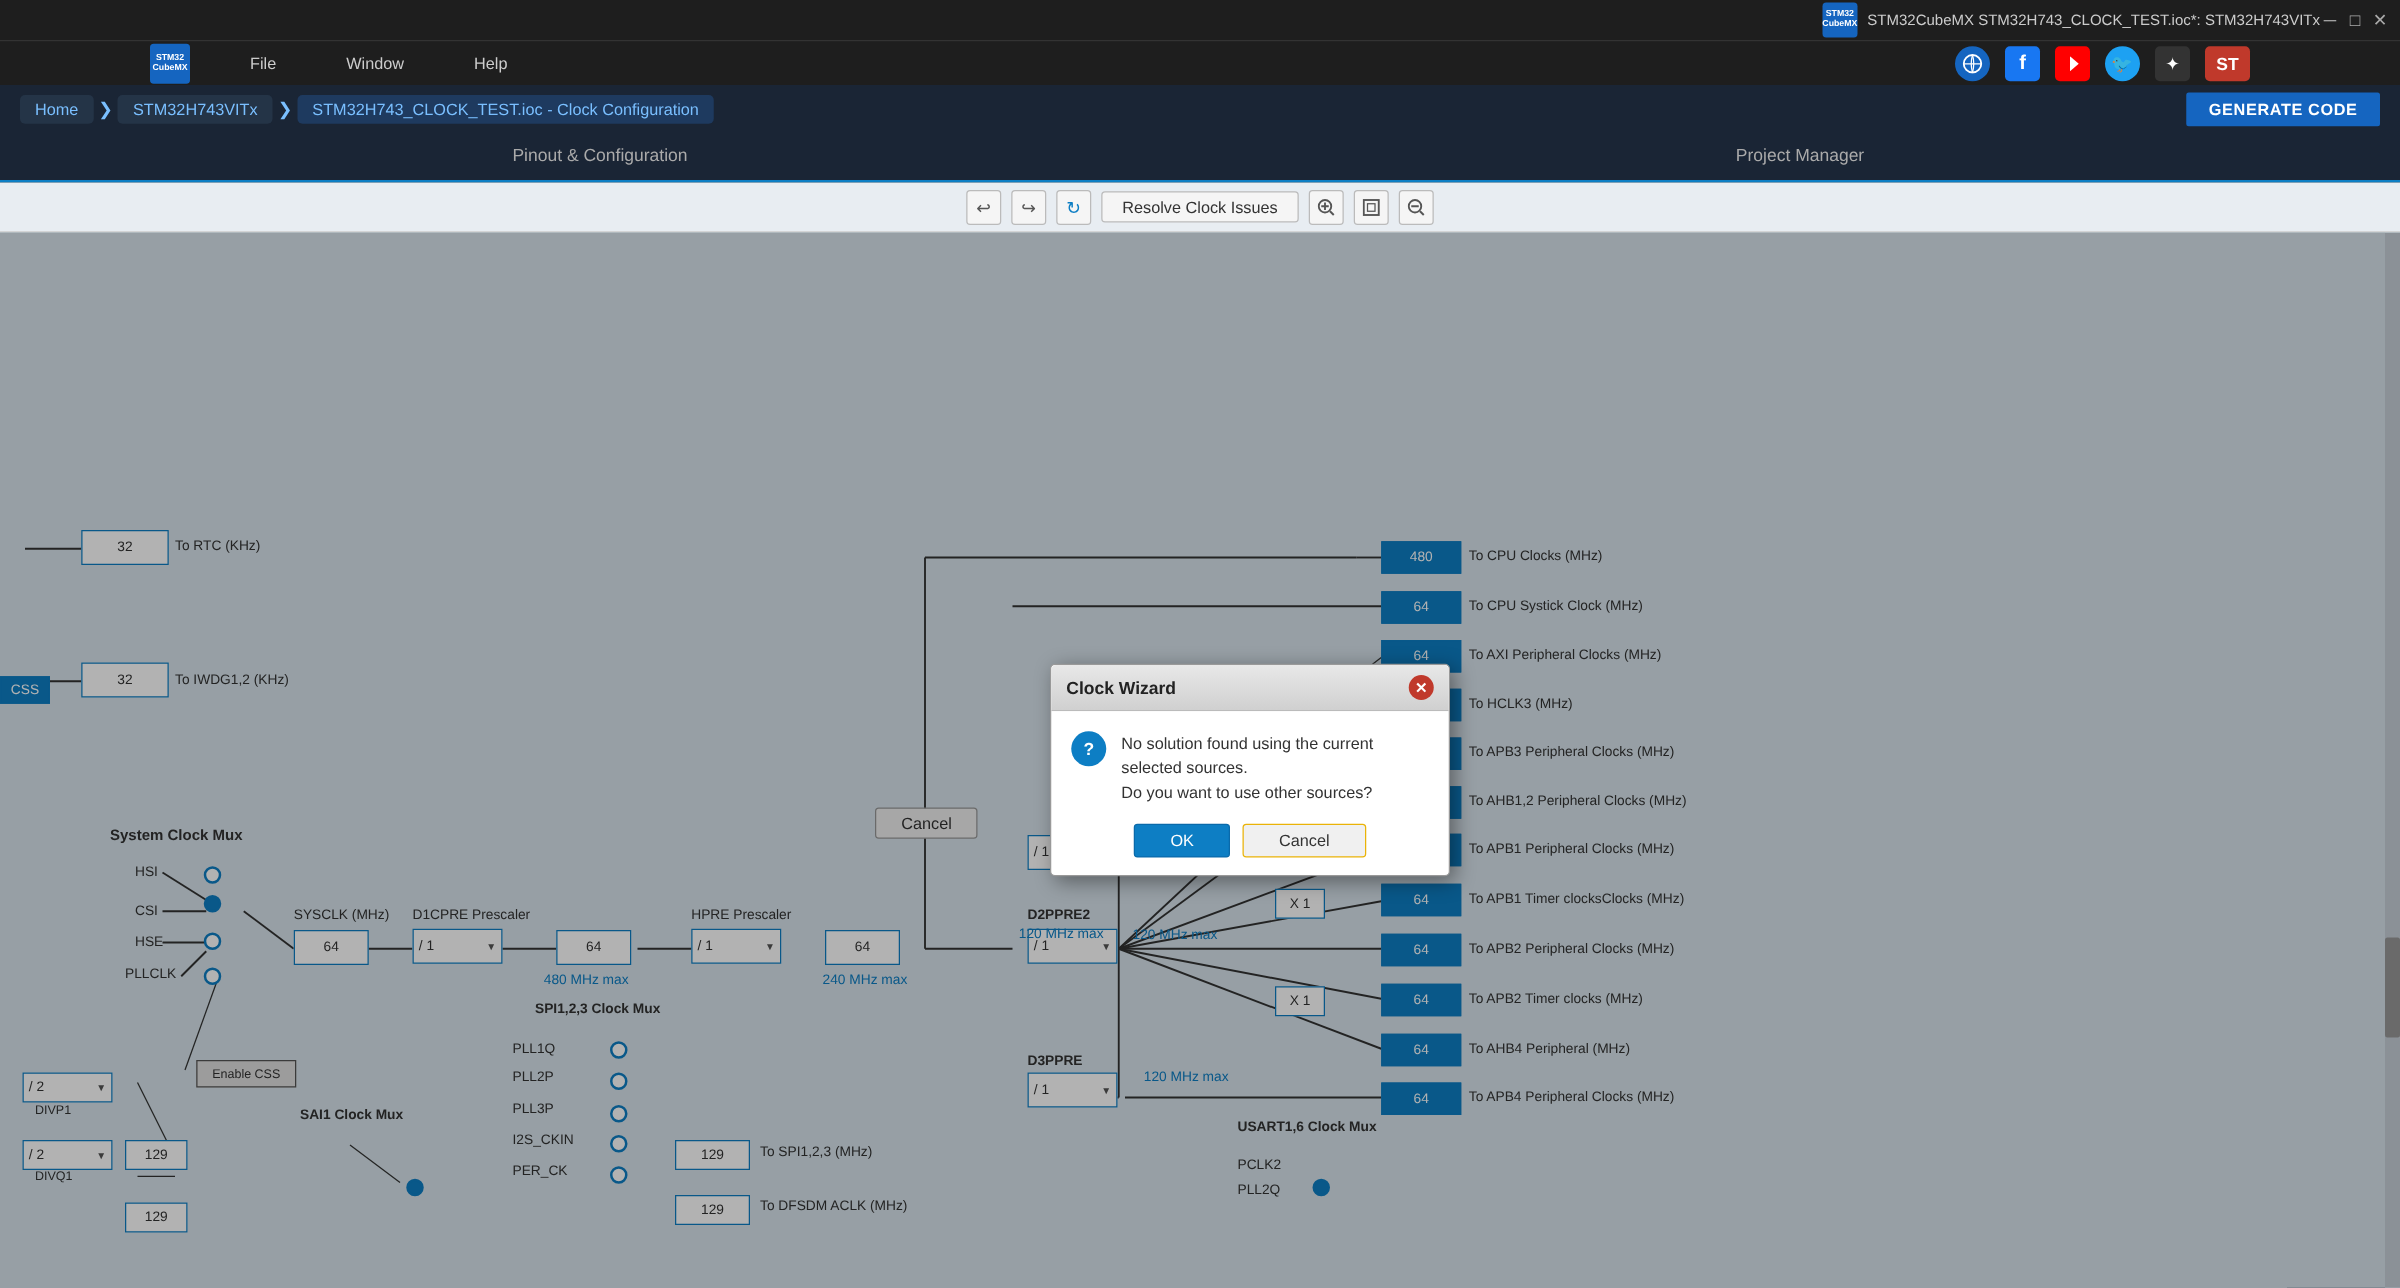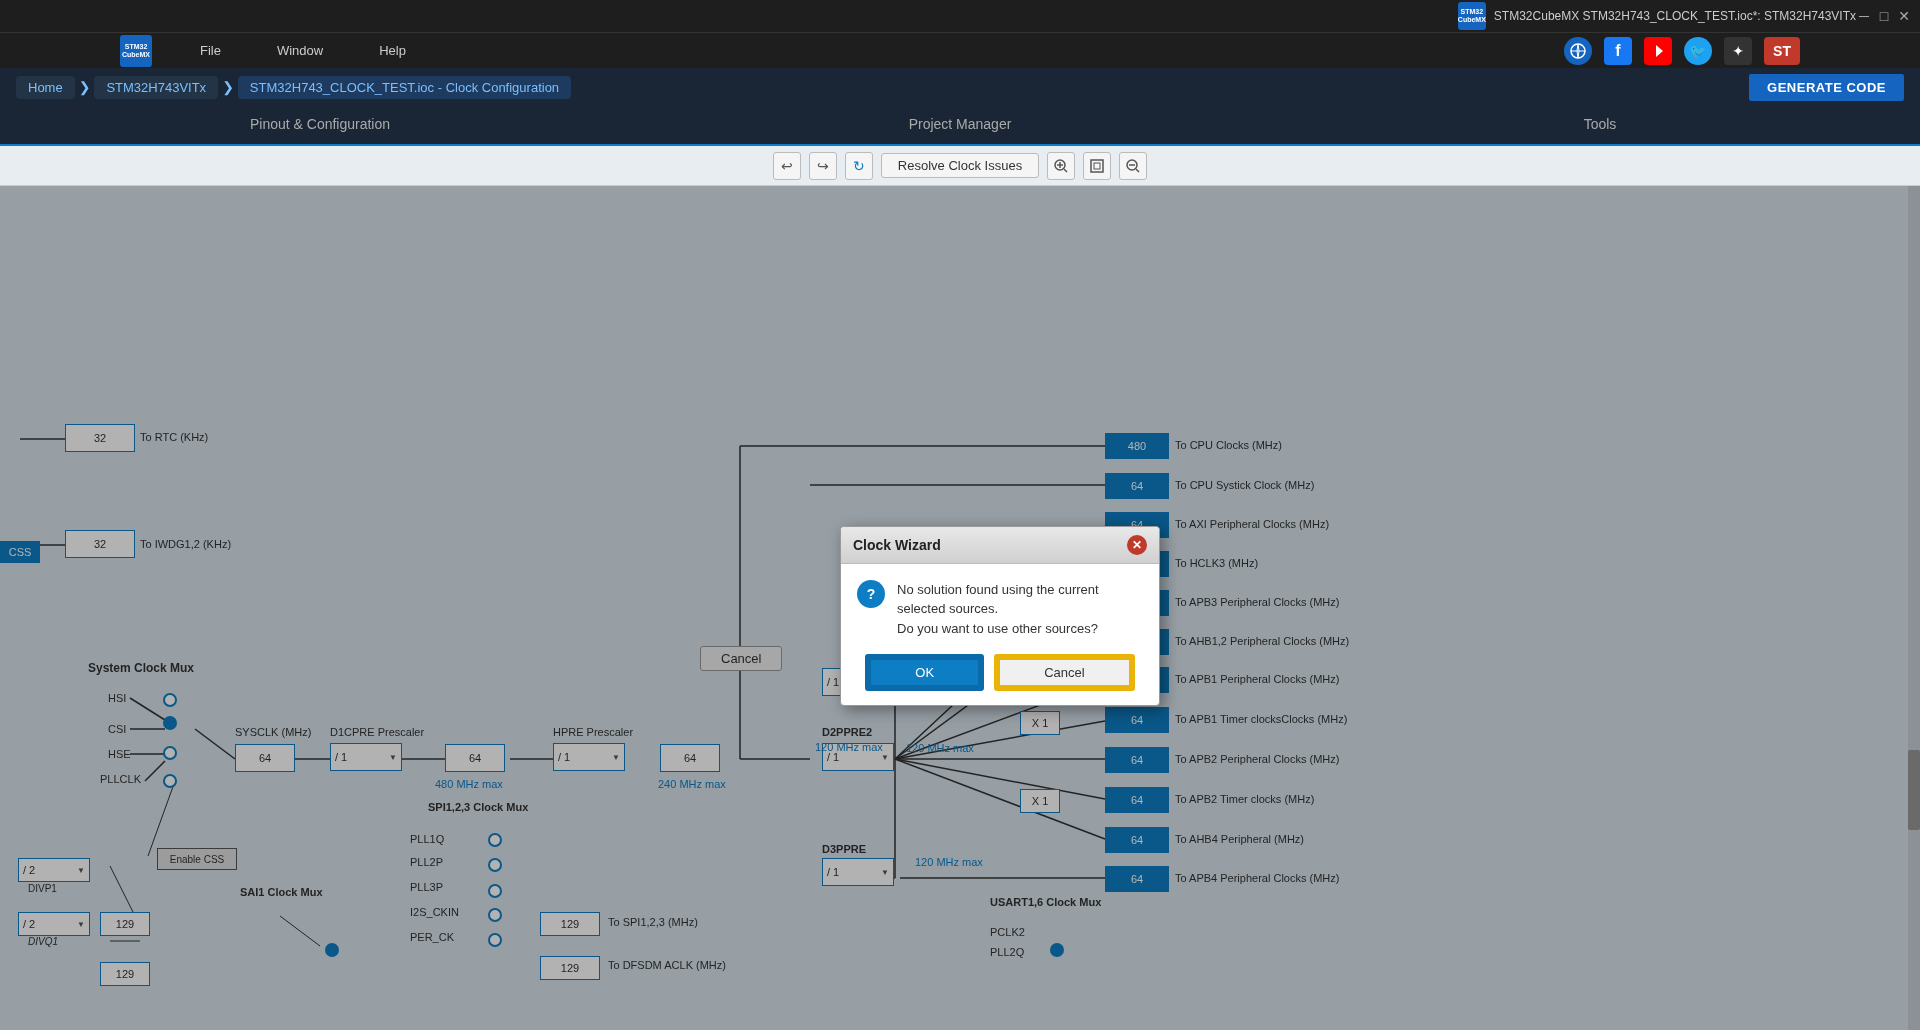--- a/index.html
+++ b/index.html
@@ -205,25 +205,25 @@
       background: #0d7ec4;
       display: flex; align-items: center; justify-content: center;
       color: white; font-size: 14px; font-weight: bold; flex-shrink: 0;
     }
     .modal-text { font-size: 13px; color: #333; line-height: 1.5; }
     .modal-footer {
       padding: 8px 16px 14px 16px;
       display: flex; justify-content: center; gap: 10px;
     }
     .modal-btn {
-      padding: 5px 44px;
+      padding: 5px 28px;
       font-size: 13px;
       border-radius: 3px;
       cursor: pointer;
-      border: 6px solid #eab308;
+      border: 1px solid #eab308;
     }
     .modal-btn.ok {
       background: #0d7ec4; color: white; border-color: #0a6aaa;
     }
     .modal-btn.cancel-inner {
       background: #f0f0f0; color: #333;
     }
 
     
     .canvas-cancel-btn {
@@ -322,23 +322,20 @@
   <button class="generate-btn">GENERATE CODE</button>
 </div>
 
 <div class="tab-bar">
   <div class="tab">
     <span>Pinout &amp; Configuration</span>
   </div>
   <div class="tab">
     <span>Project Manager</span>
   </div>
-  <div class="tab">
-    <span>Tools</span>
-  </div>
 </div>
 
 <div class="toolbar">
   <button class="toolbar-btn">↩</button>
   <button class="toolbar-btn">↪</button>
   <button class="toolbar-btn toolbar-spin">↻</button>
   <button class="toolbar-resolve">Resolve Clock Issues</button>
   <button class="toolbar-btn">
     <svg width="14" height="14" viewBox="0 0 14 14">
         <circle cx="6" cy="6" r="5" stroke="#555" stroke-width="1.5" fill="none"></circle>
@@ -459,21 +456,21 @@
   <div class="dropdown-box" style="left:18px; top:672px; width:72px; height:24px;">
     <span>/ 2</span>
     <span class="dropdown-arrow">▼</span>
   </div>
   <div class="clk-label" style="left:28px; top:697px; font-size:10px;">DIVP1</div>
 
   <div class="dropdown-box" style="left:18px; top:726px; width:72px; height:24px;">
     <span>/ 2</span>
     <span class="dropdown-arrow">▼</span>
   </div>
-  <div class="clk-label" style="left:28px; top:750px; font-size:10px;font-style:italic;">DIVQ1</div>
+  <div class="clk-label" style="left:28px; top:750px; font-size:10px;">DIVQ1</div>
 
   <div class="clk-box" style="left:100px; top:726px; width:50px; height:24px;">
     <span>129</span>
   </div>
 
   <div class="clk-box" style="left:100px; top:776px; width:50px; height:24px;">
     <span>129</span>
   </div>
 
   <div class="clk-label" style="left:235px; top:540px; font-size:11px;">SYSCLK (MHz)</div>

